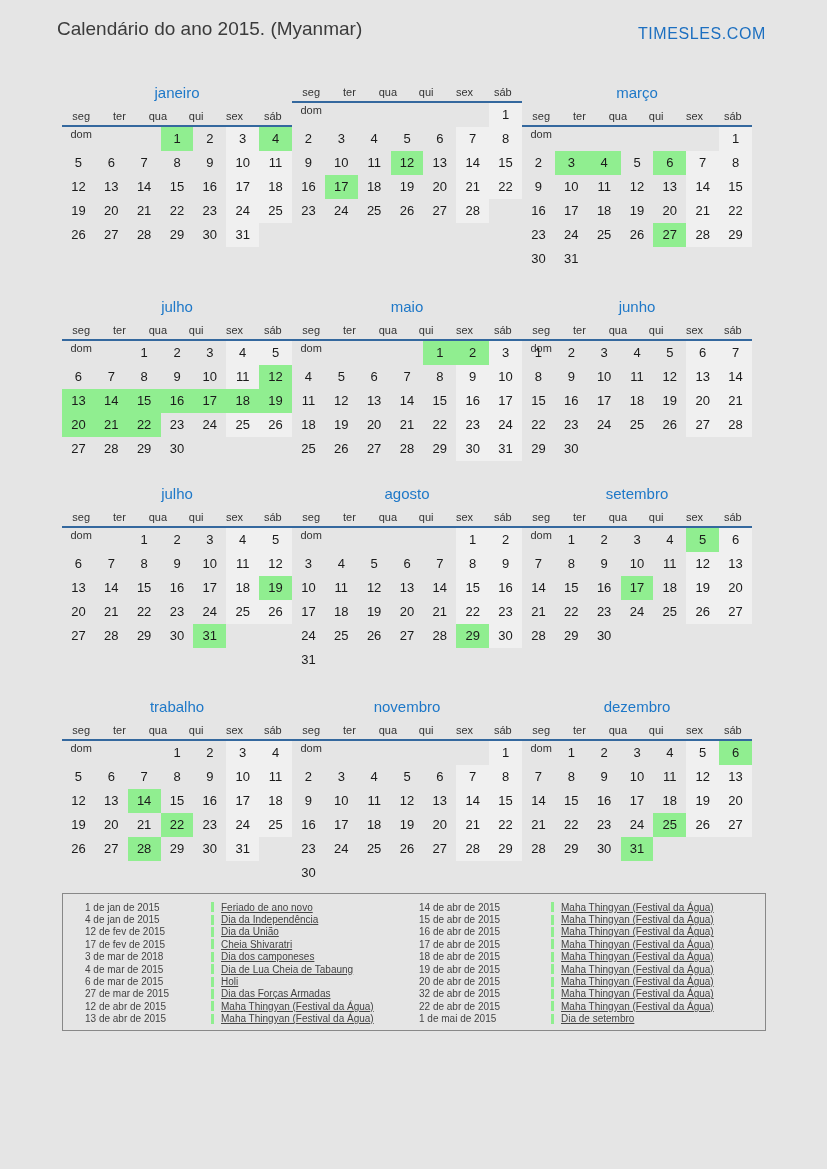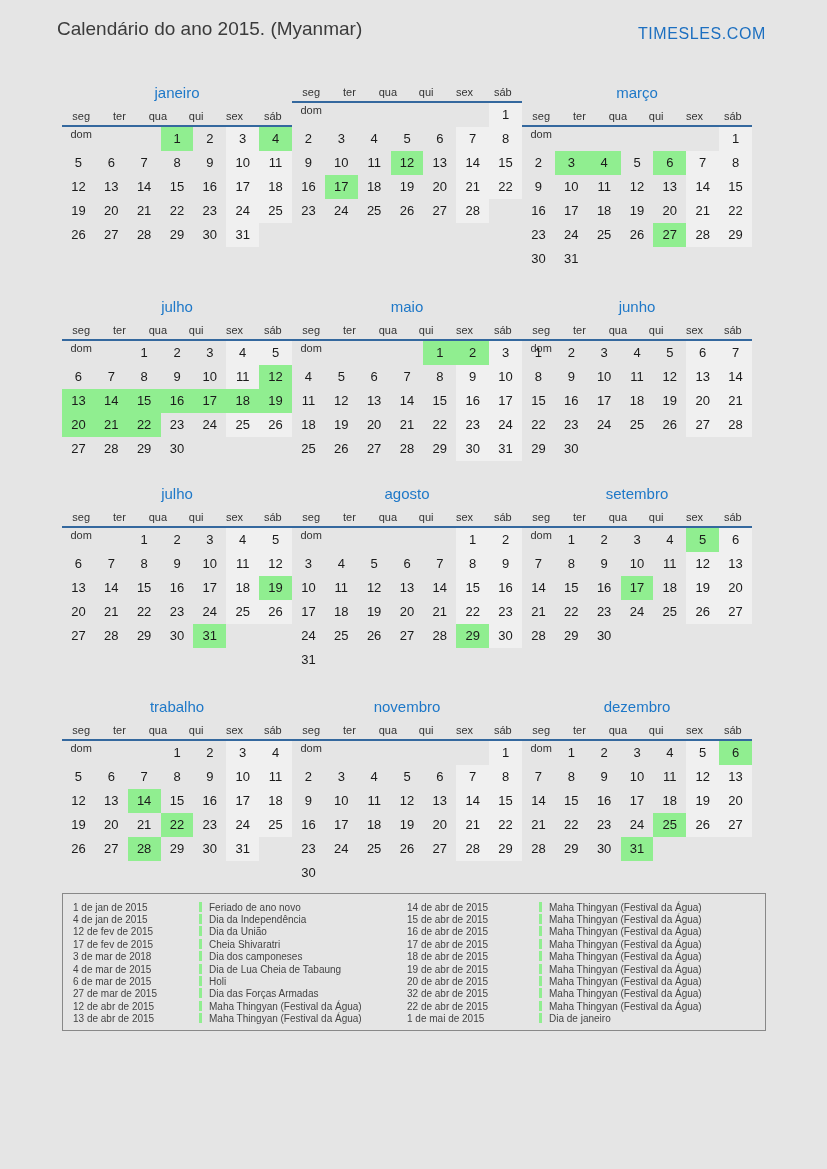--- a/index.html
+++ b/index.html
@@ -27,24 +27,24 @@
   .month-title{text-align:center;font-size:15px;line-height:20px;color:var(--title-blue);margin-bottom:4px;}
   .weekrow{display:grid;grid-template-columns:repeat(6,1fr);height:20px;
     border-bottom:2px solid var(--line-blue);}
   .wd{font-size:11px;color:#333;text-align:center;line-height:18px;}
   .dayrow{display:grid;grid-template-columns:repeat(7,1fr);height:24px;}
   .cell{font-size:13px;text-align:center;line-height:24px;color:var(--text);}
   .cell.we{background:var(--weekend);}
   .cell.hl{background:var(--green);}
 
   .legend{position:absolute;left:62px;top:893px;width:704px;height:138px;
-    border:1px solid var(--legend-border);padding:7px 0 0 10px;}
+    border:1px solid var(--legend-border);padding:7px 0 0 22px;}
   .lrow{display:grid;grid-template-columns:126px 208px 132px 1fr;height:12.4px;align-items:center;}
   .ldate{font-size:10px;color:var(--muted);}
-  .lname{font-size:10px;color:var(--muted);display:flex;}
+  .lname{font-size:10px;color:var(--muted);display:flex;align-items:center;text-decoration:underline;}
   .marker{display:inline-block;width:3px;height:10px;background:var(--green);margin-right:7px;flex:0 0 3px;}
 </style>
 </head>
 <body>
 
 <div class="page">
   <h1 class="page-title">Calendário do ano 2015. (Myanmar)</h1>
   <a class="site-link">TIMESLES.COM</a>
 
   <div class="months" id="months">
@@ -871,17 +871,17 @@
       </div>
       <div class="lrow">
         <span class="ldate">13 de abr de 2015</span>
         <span class="lname">
           <span class="marker"></span>
           <span>Maha Thingyan (Festival da Água)</span>
         </span>
         <span class="ldate">1 de mai de 2015</span>
         <span class="lname">
           <span class="marker"></span>
-          <span>Dia de janeiro</span>
+          <span>Dia de setembro</span>
         </span>
       </div>
     </div>
 </div>
 
 </body></html>

